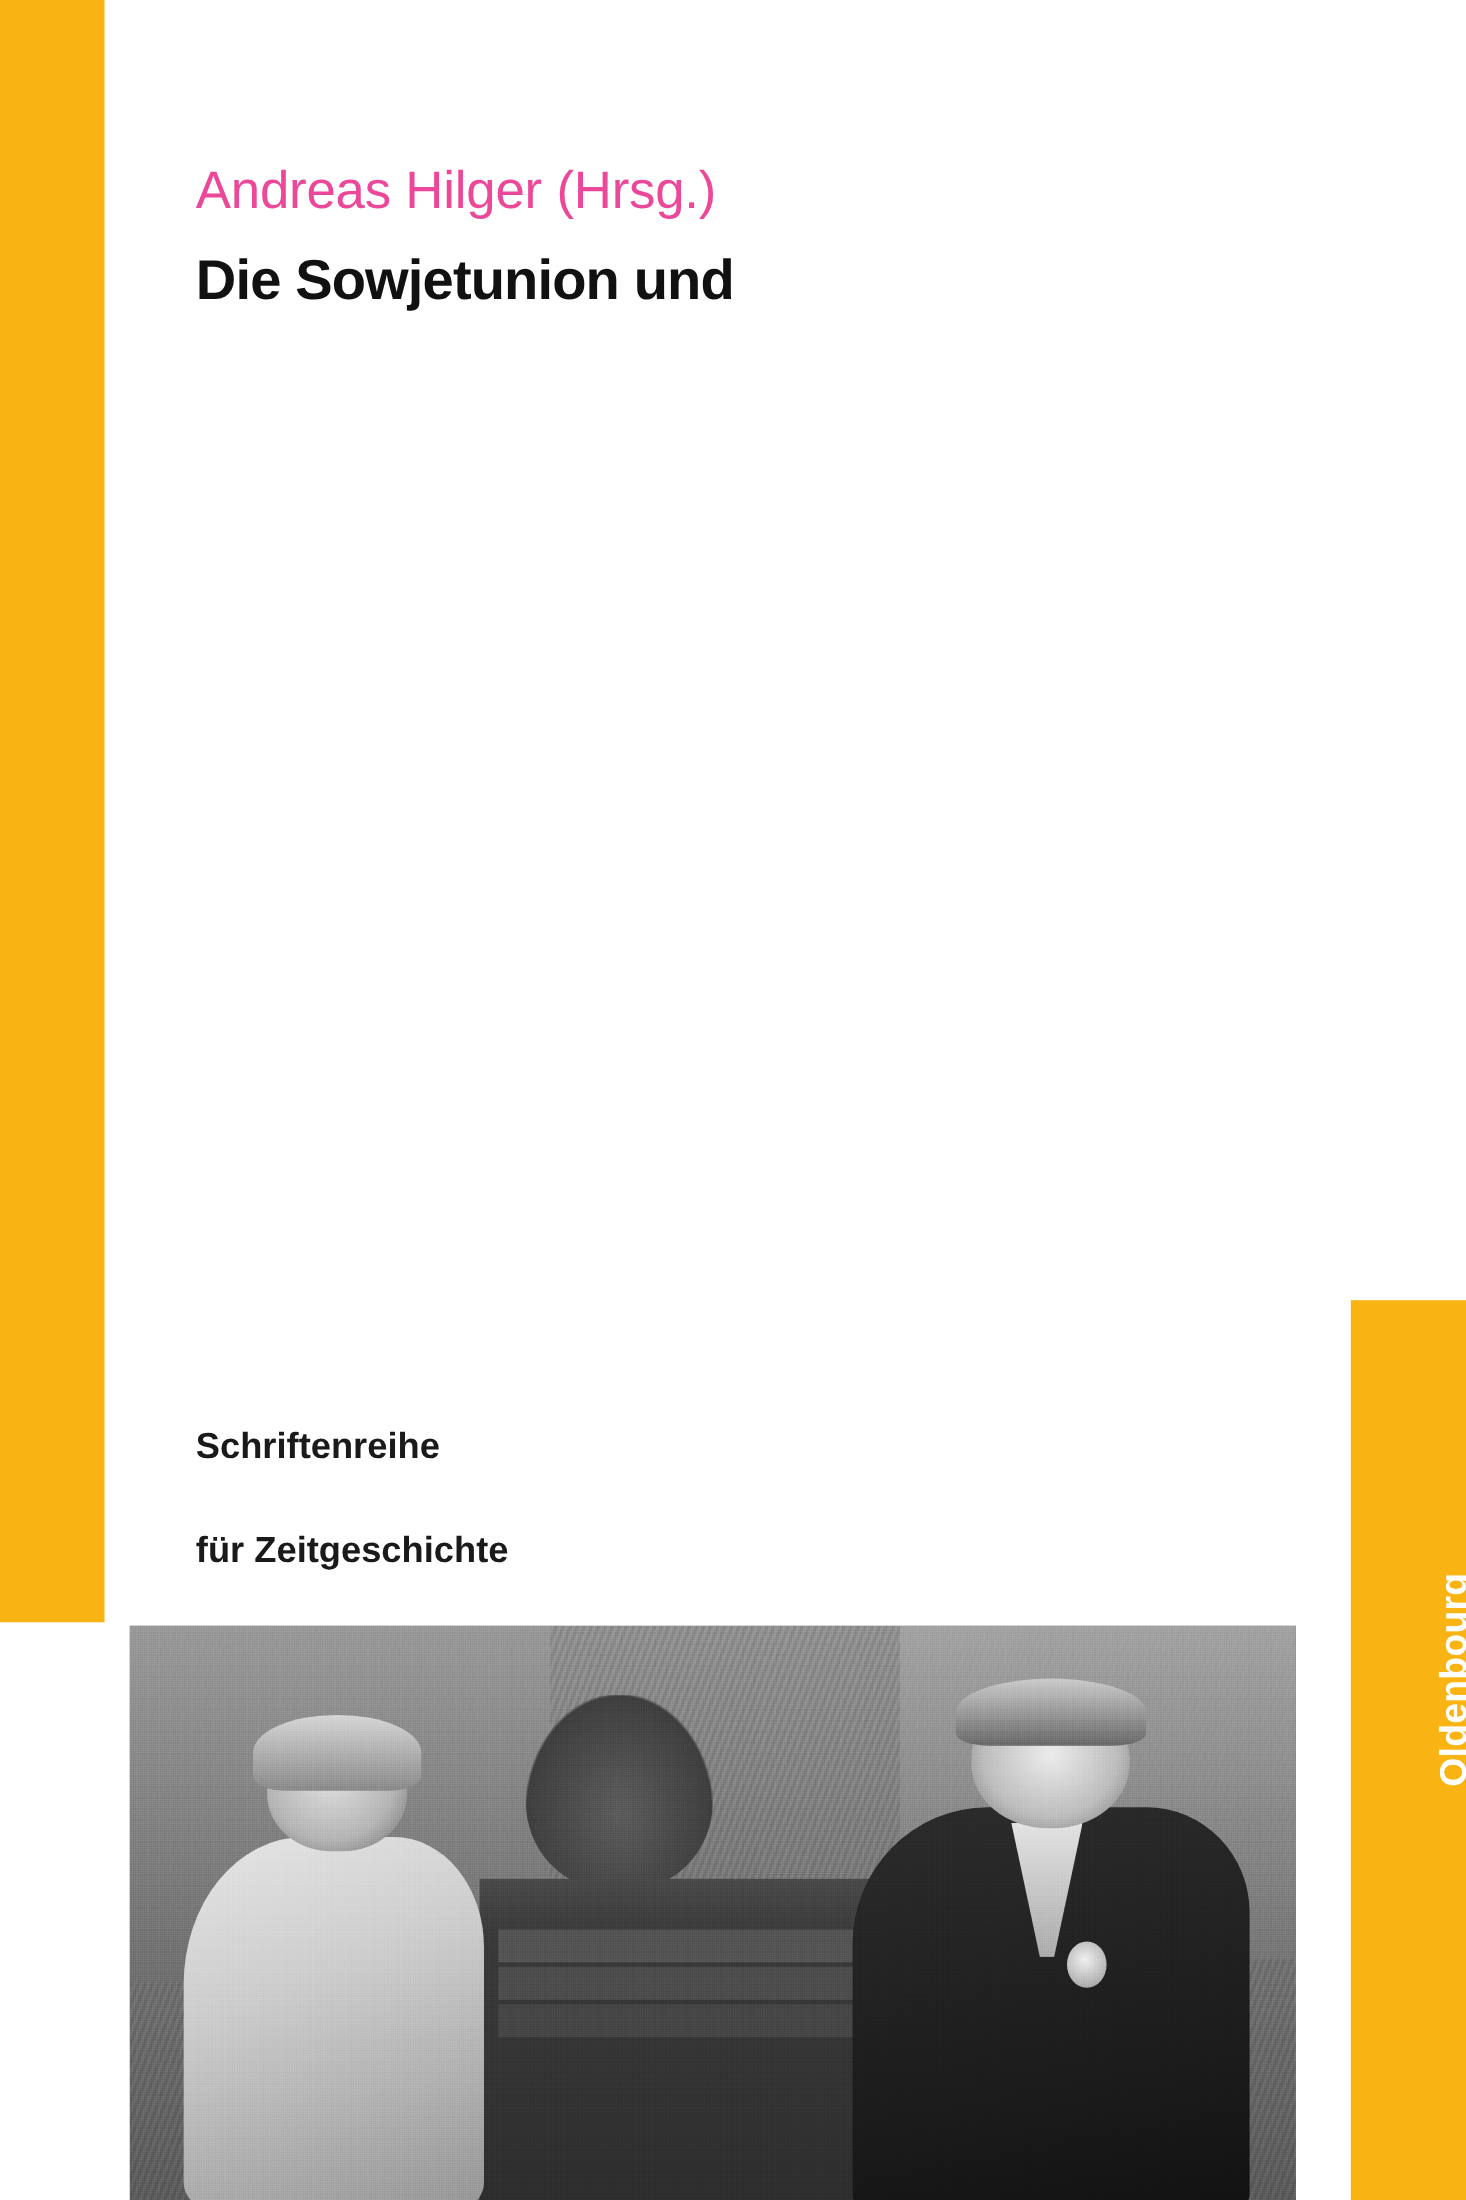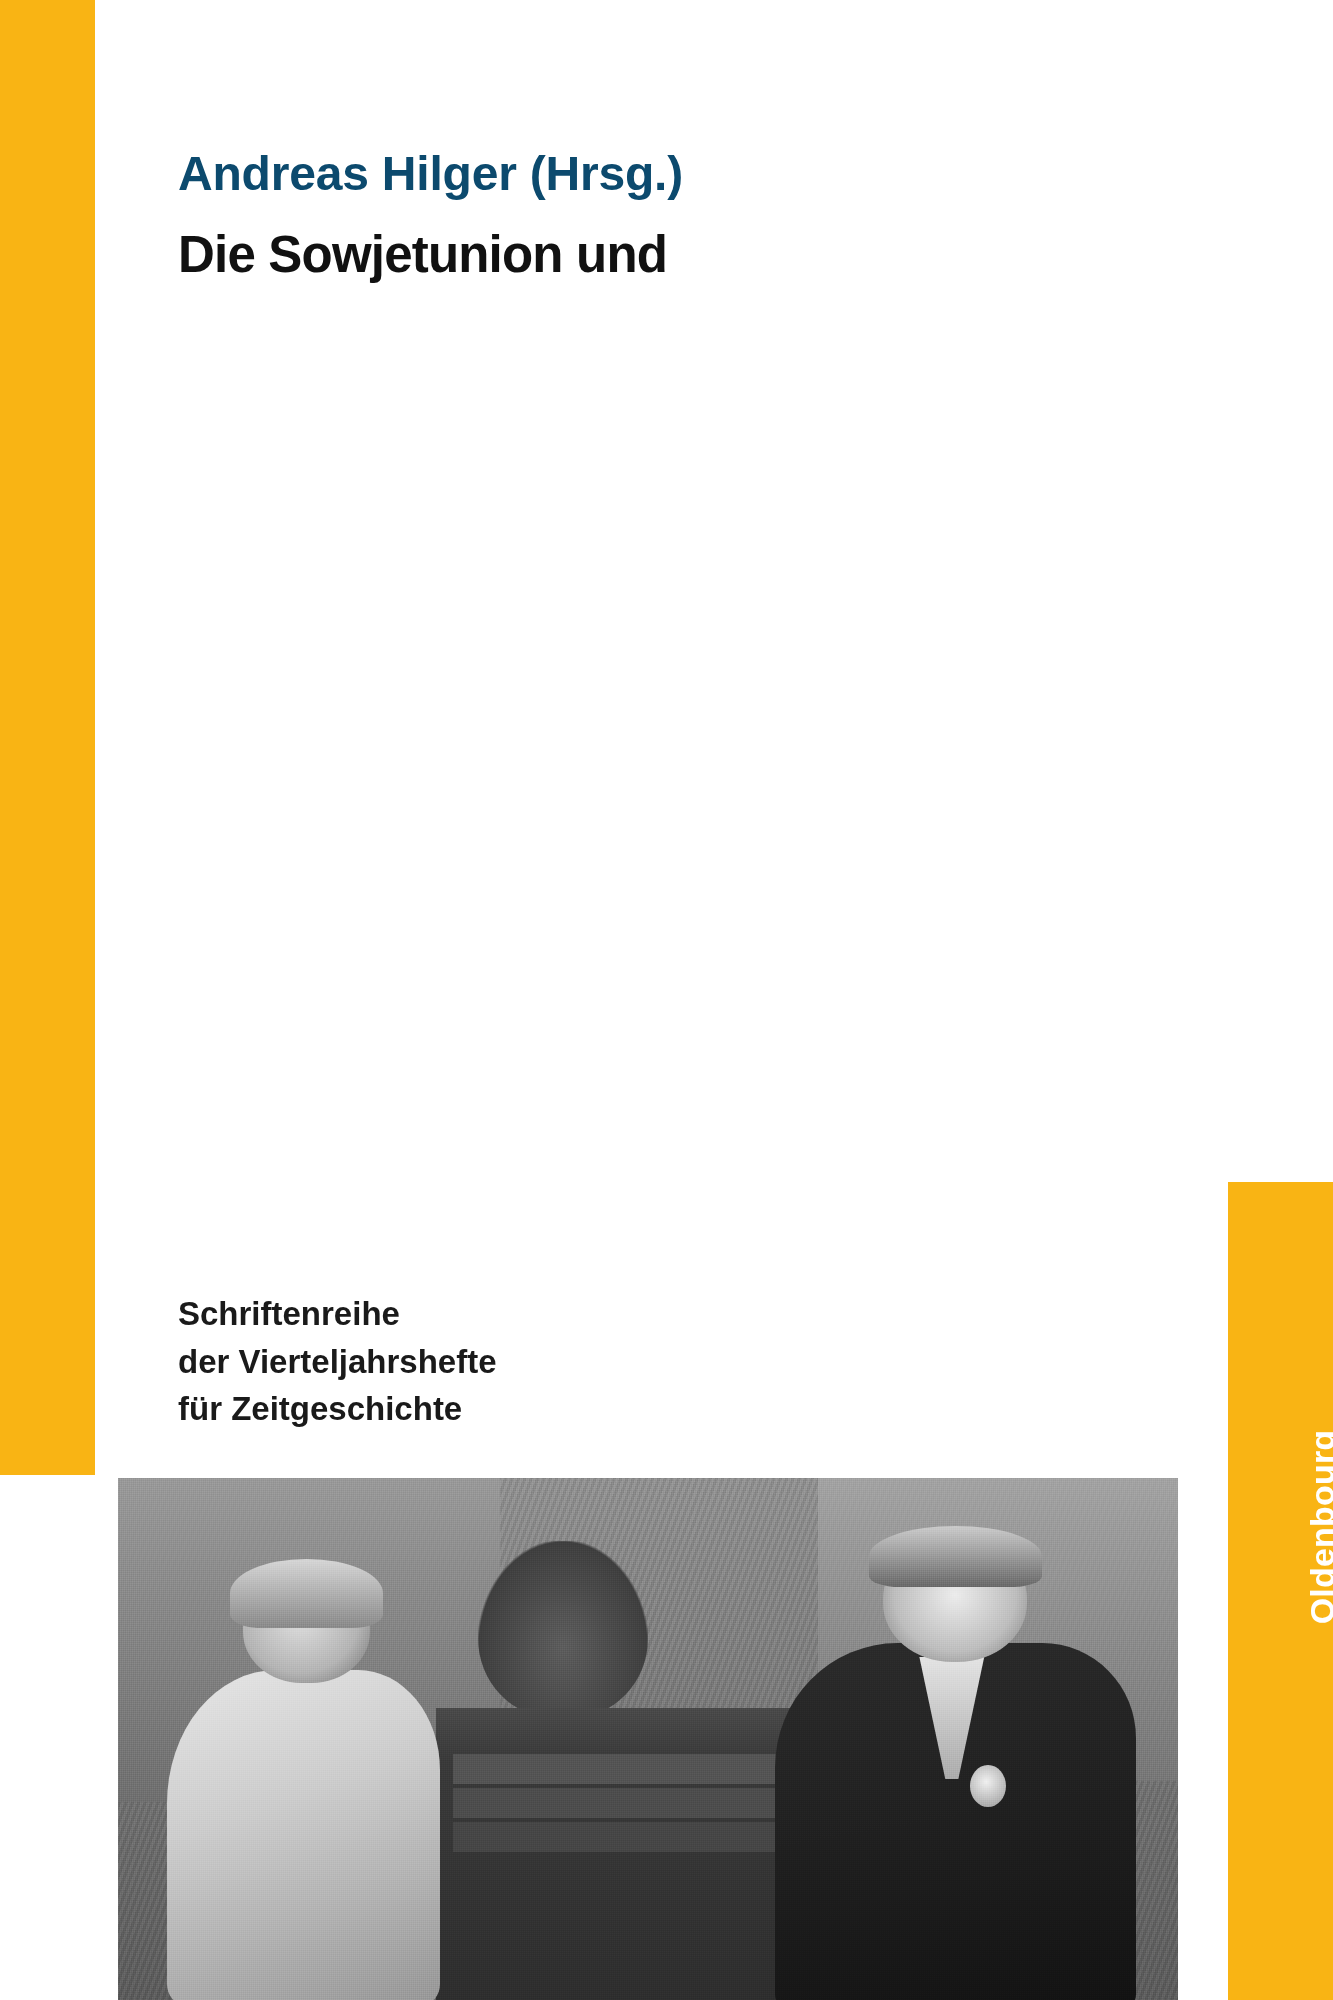--- a/index.html
+++ b/index.html
@@ -45,22 +45,22 @@
     background: #ffffff;
   }
   .text-block {
     position: absolute;
     left: 178px;
     top: 148px;
     width: 960px;
   }
   .editor {
     font-size: 48px;
-    font-weight: bold;
-    color: #0c4a6e;
+    font-weight: normal;
+    color: #ec4899;
     letter-spacing: -0.2px;
     margin: 0 0 24px 0;
     line-height: 1.1;
   }
   .title {
     font-size: 51px;
     font-weight: bold;
     color: #111111;
     line-height: 1.16;
     margin: 0 0 38px 0;
@@ -244,21 +244,21 @@
 
   <div class="text-block">
     <div class="editor">Andreas Hilger (Hrsg.)</div>
     <h1 class="title">
       <span>Die Sowjetunion und</span><br>
     </h1>
   </div>
 
   <div class="series">
     <span>Schriftenreihe</span><br>
-    <span>der Vierteljahrshefte</span><br>
+    <br>
     <span>für Zeitgeschichte</span>
   </div>
 
   <div class="publisher">Oldenbourg</div>
 
   <div class="photo">
     <div class="bg"></div>
     <div class="wall-left"></div>
     <div class="wall-right"></div>
     <div class="plant"></div>

